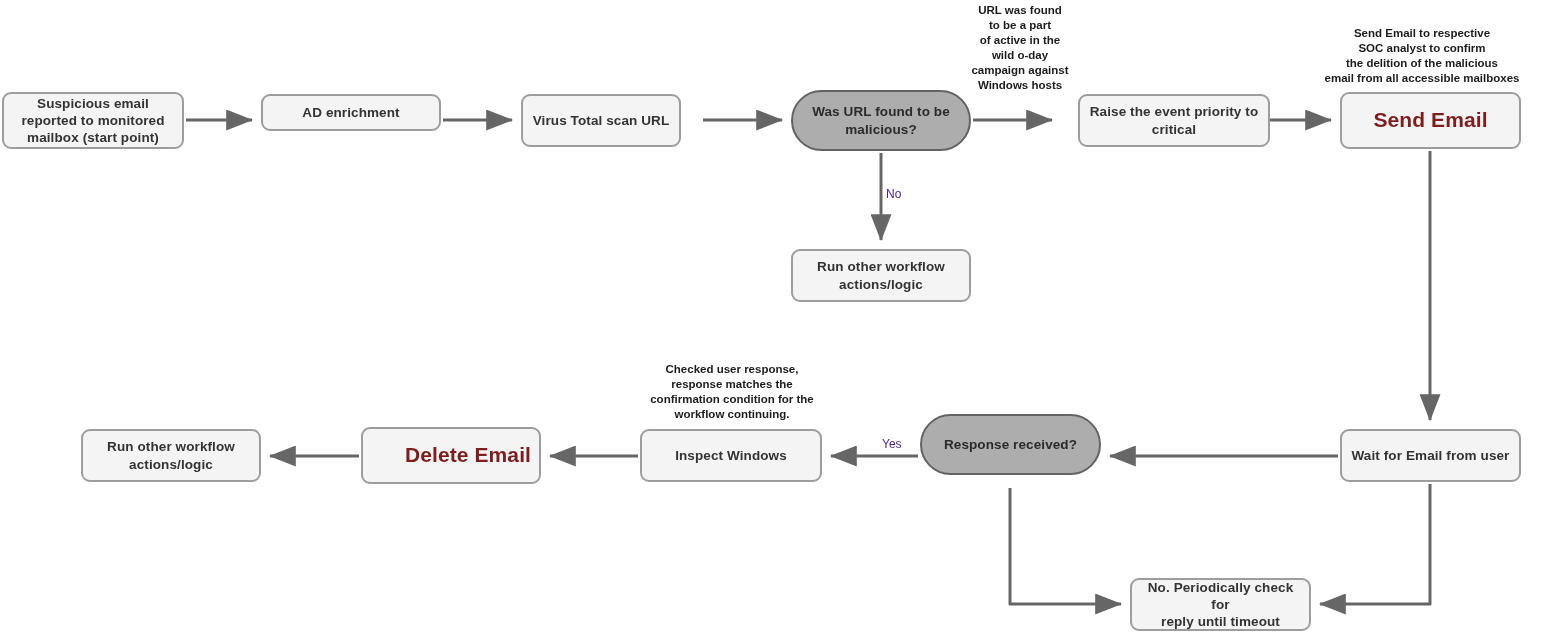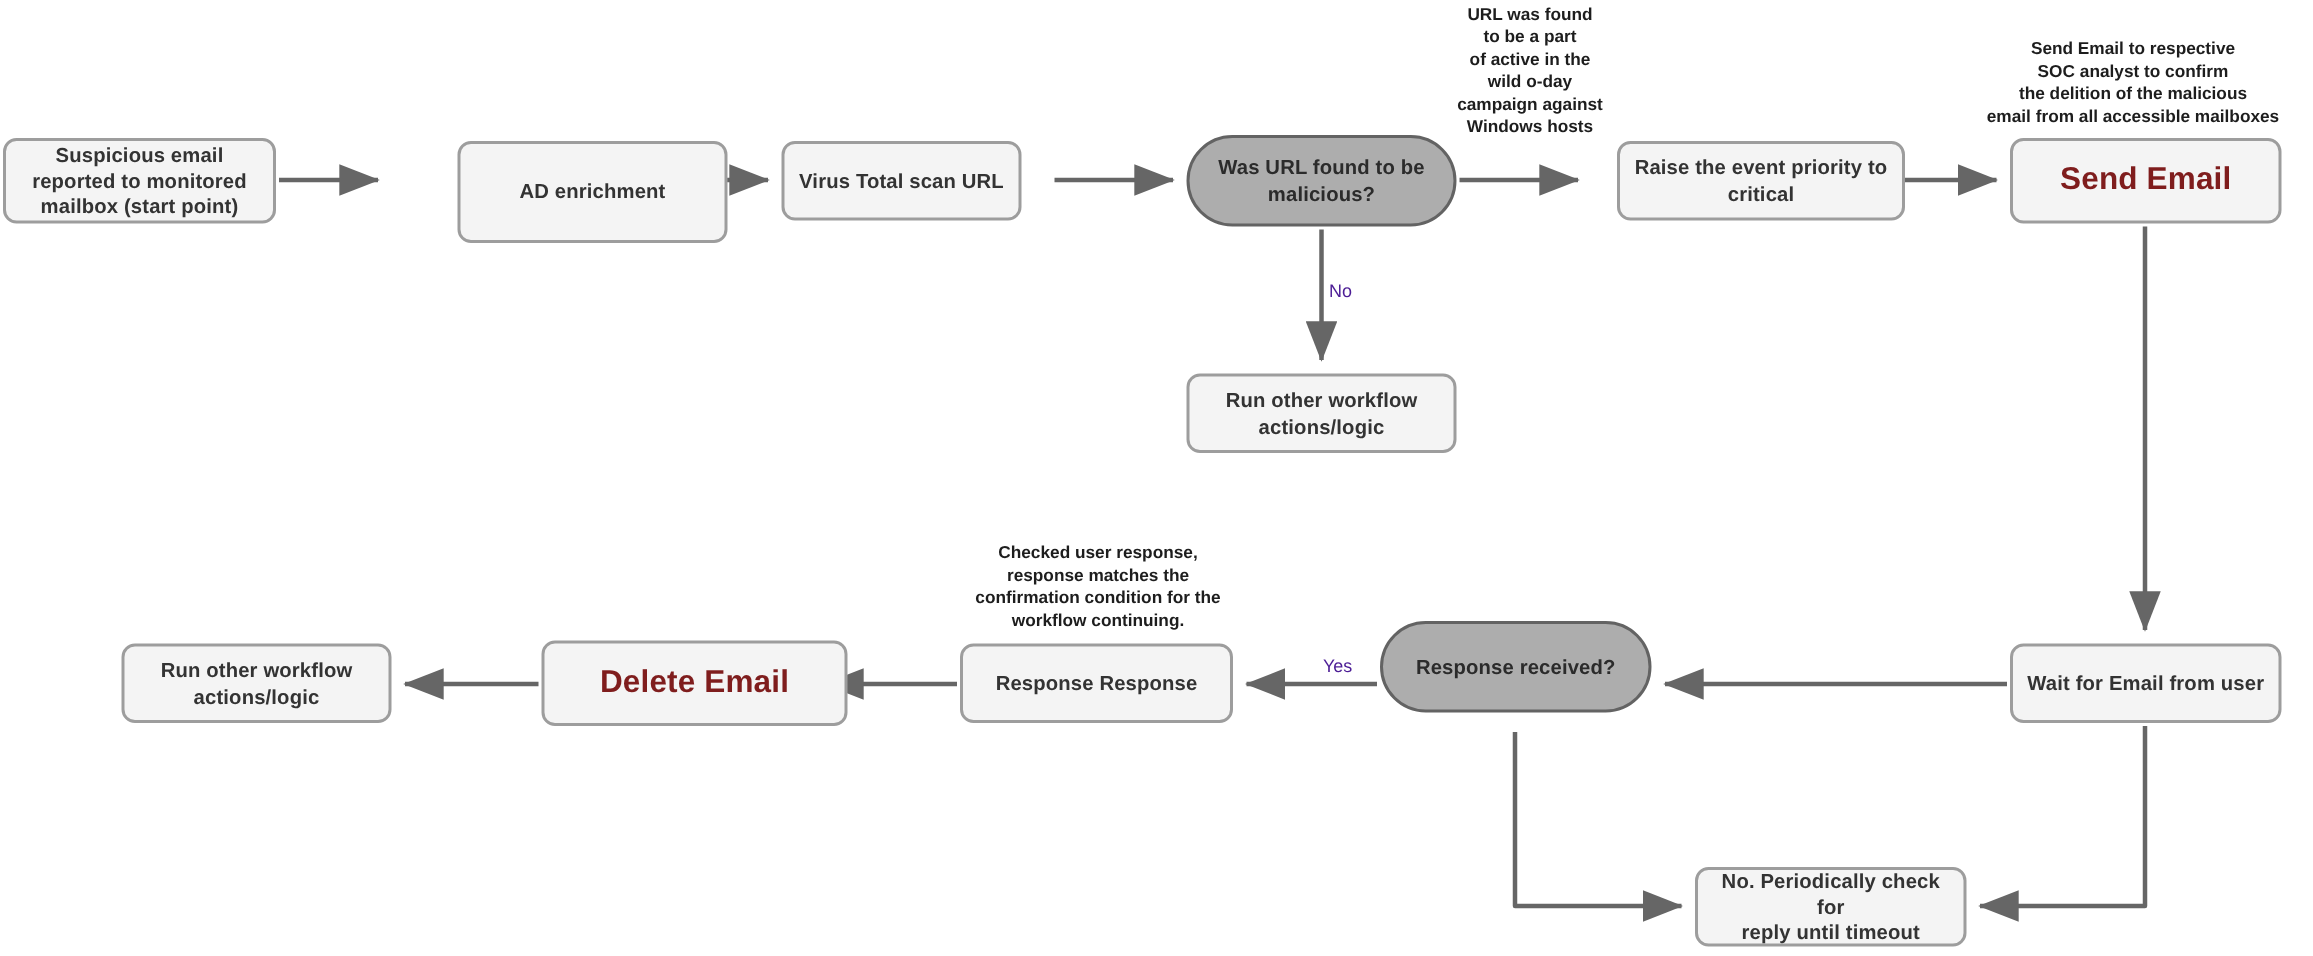--- a/index.html
+++ b/index.html
@@ -97,21 +97,21 @@
         <path d="M 1430,484 L 1430,604 L 1320,604" fill="none" stroke="#666666" stroke-width="3" stroke-linejoin="round" stroke-linecap="butt" marker-end="url(#arrowhead)"></path>
       </g>
   </svg>
 
   <div id="nodes-layer">
       <div class="node" style="left: 2px; top: 92px; width: 182px; height: 57px;">
         <span style="white-space: pre-line;">Suspicious email
 reported to monitored
 mailbox (start point)</span>
       </div>
-      <div class="node" style="left: 261px; top: 94px; width: 180px; height: 68px; margin-left: 44px;">
+      <div class="node" style="left: 261px; top: 94px; width: 180px; height: 37px;">
         <span style="white-space: pre-line;">AD enrichment</span>
       </div>
       <div class="node" style="left: 521px; top: 94px; width: 160px; height: 53px;">
         <span style="white-space: pre-line;">Virus Total scan URL</span>
       </div>
       <div class="node decision" style="left: 791px; top: 90px; width: 180px; height: 61px;">
         <span style="white-space: pre-line;">Was URL found to be
 malicious?</span>
       </div>
       <div class="node" style="left: 1078px; top: 94px; width: 192px; height: 53px;">
@@ -125,23 +125,23 @@
         <span style="white-space: pre-line;">Run other workflow
 actions/logic</span>
       </div>
       <div class="node" style="left: 1340px; top: 429px; width: 181px; height: 53px;">
         <span style="white-space: pre-line;">Wait for Email from user</span>
       </div>
       <div class="node decision" style="left: 920px; top: 414px; width: 181px; height: 61px;">
         <span style="white-space: pre-line;">Response received?</span>
       </div>
       <div class="node" style="left: 640px; top: 429px; width: 182px; height: 53px;">
-        <span style="white-space: pre-line;">Response Response</span>
+        <span style="white-space: pre-line;">Inspect Windows</span>
       </div>
-      <div class="node big" style="left: 361px; top: 427px; width: 204px; height: 57px;">
+      <div class="node big" style="left: 361px; top: 427px; width: 180px; height: 57px; justify-content: flex-end;">
         <span style="white-space: pre-line;">Delete Email</span>
       </div>
       <div class="node" style="left: 81px; top: 429px; width: 180px; height: 53px;">
         <span style="white-space: pre-line;">Run other workflow
 actions/logic</span>
       </div>
       <div class="node" style="left: 1130px; top: 578px; width: 181px; height: 53px;">
         <span style="white-space: pre-line;">No. Periodically check for
 reply until timeout</span>
       </div>

